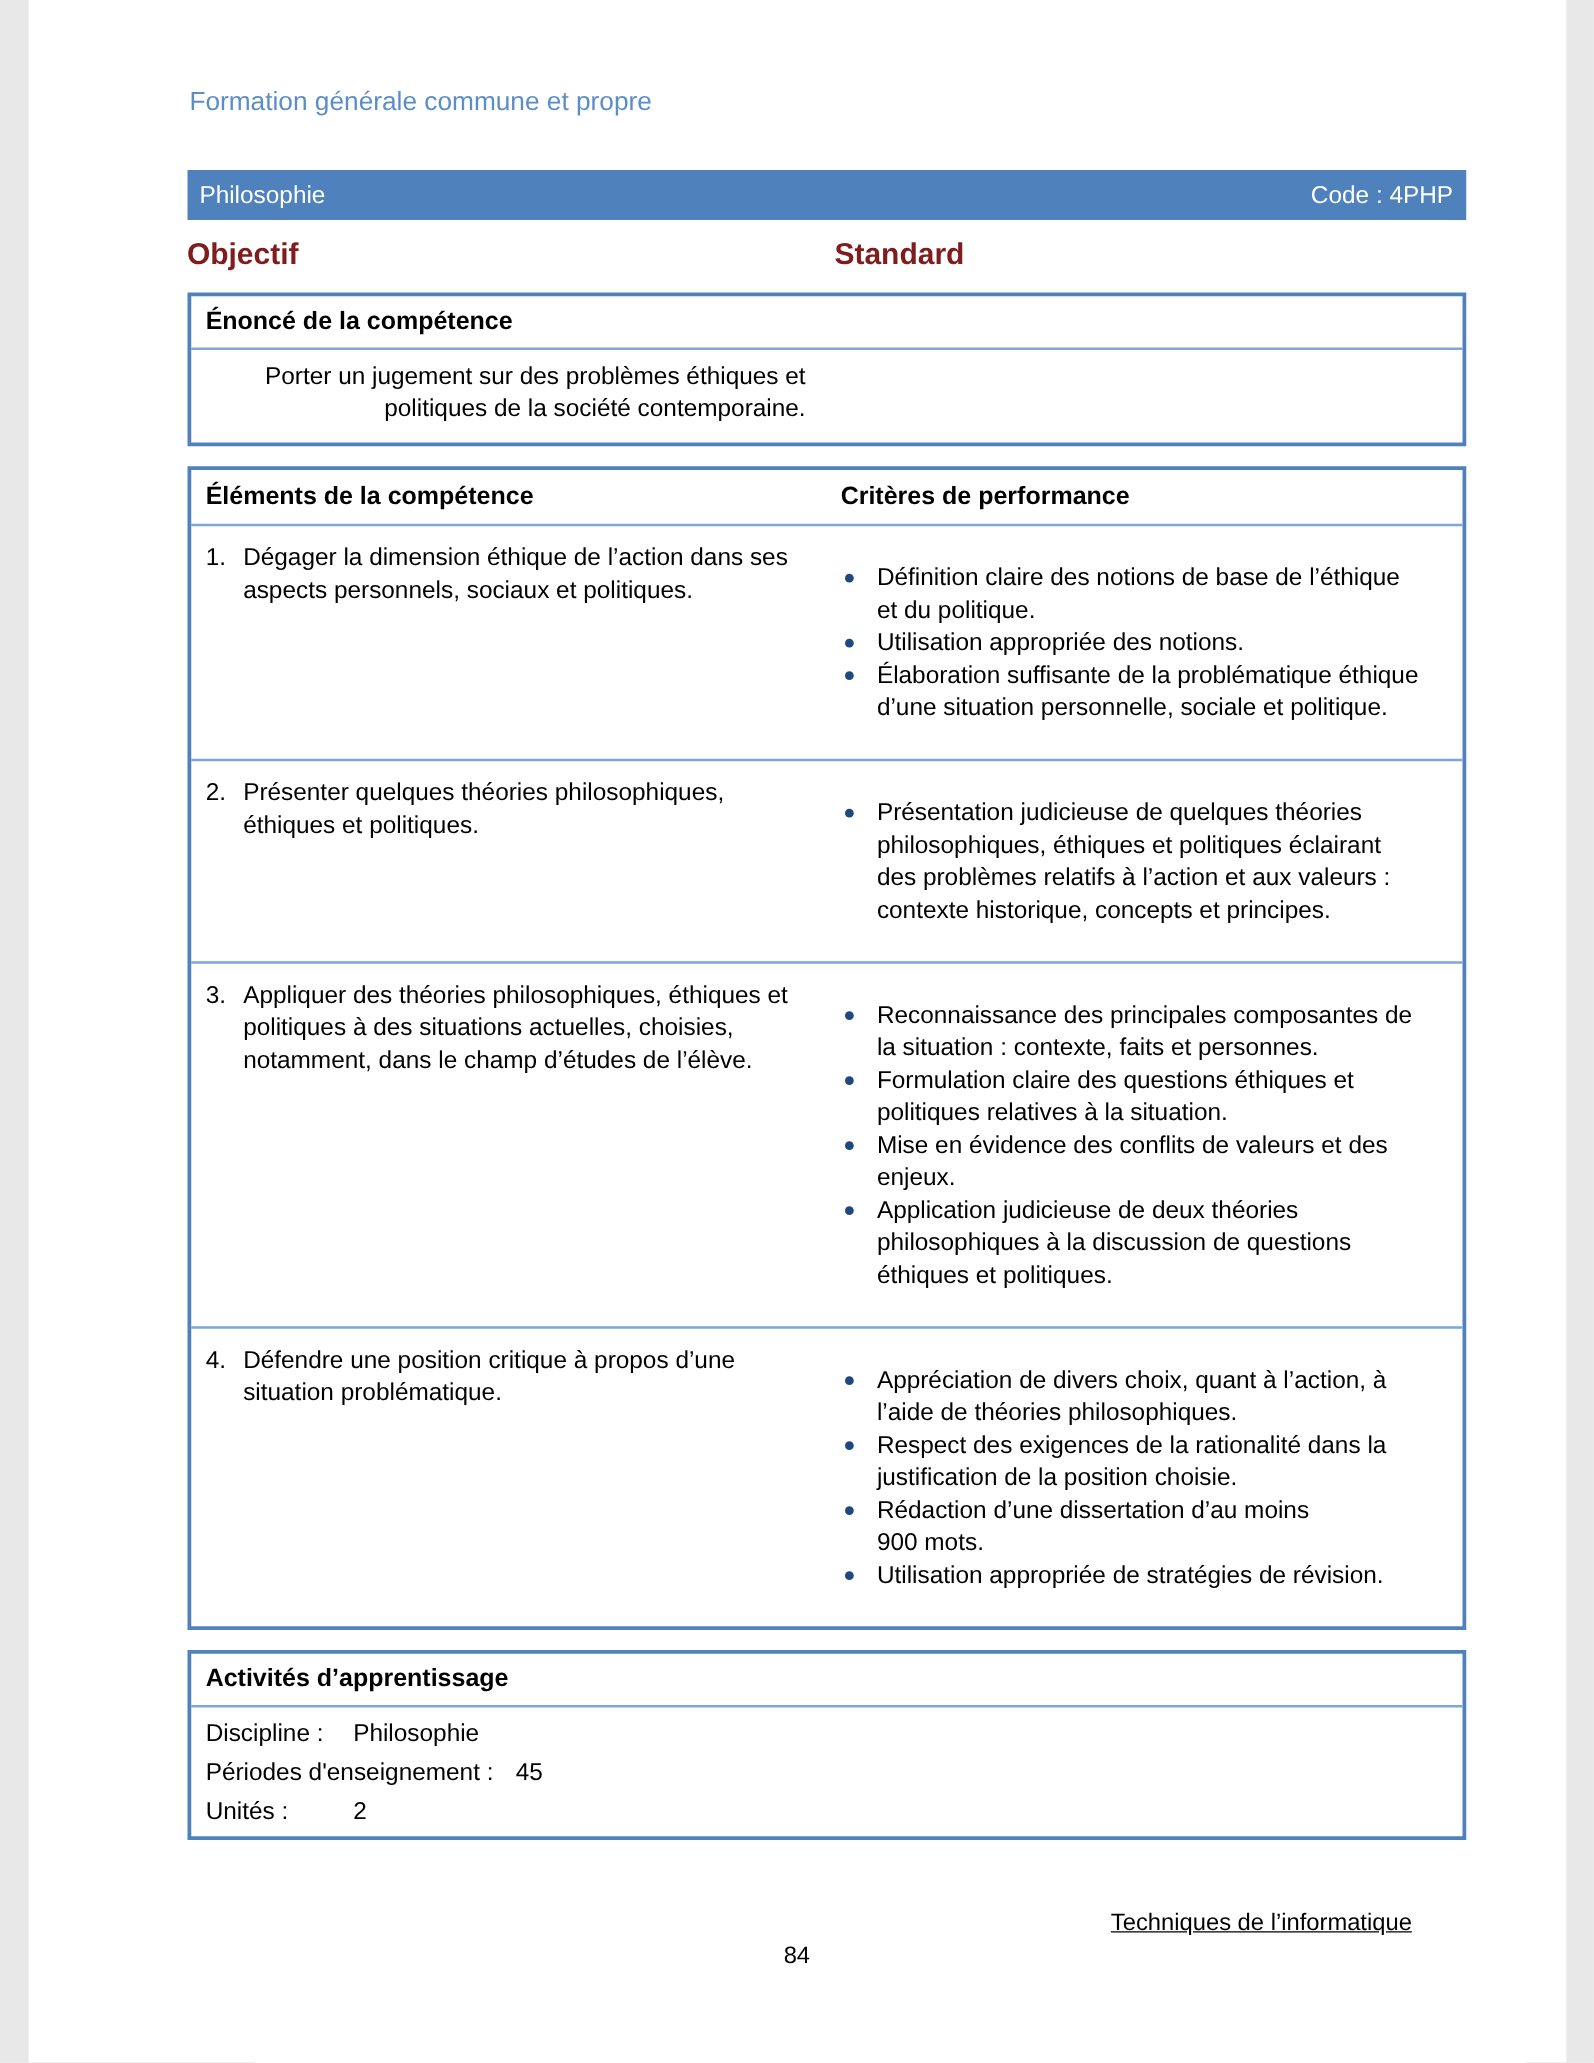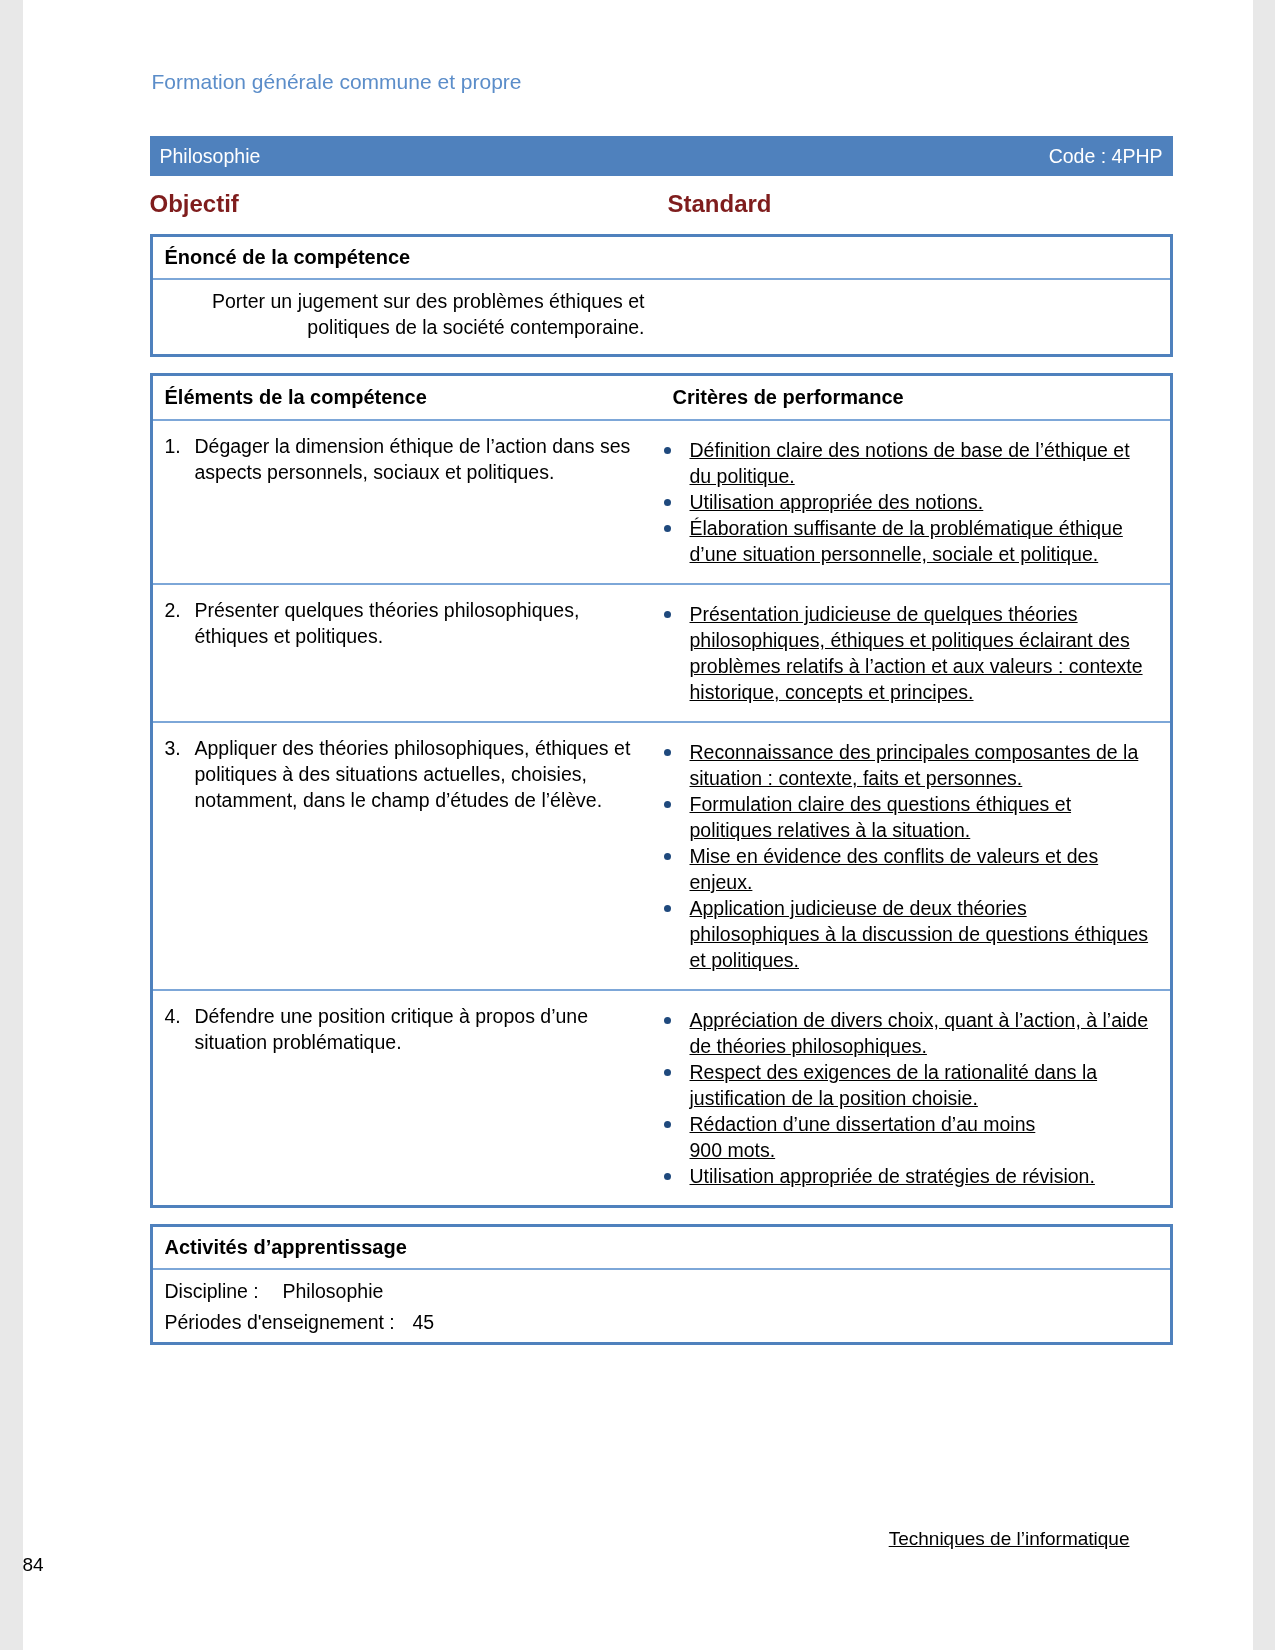--- a/index.html
+++ b/index.html
@@ -80,21 +80,21 @@
   }
   .t-row:last-child{border-bottom:none;}
   .cell-el{
     padding:12px 26px 12px 12px;
     display:flex;
     box-sizing:border-box;
   }
   .cell-el .num{flex:none;width:30px;}
   .cell-cr{padding:12px 14px 12px 0;}
 
-  ul.criteria{list-style:none;margin:4px;padding:0;text-decoration:underline;}
+  ul.criteria{list-style:none;margin:16px;padding:0;}
   ul.criteria li{display:flex;margin:0;}
   .bullet{flex:none;width:28px;position:relative;}
   .bullet::before{
     content:"";
     position:absolute;
     left:2px;top:10px;
     width:7px;height:7px;
     border-radius:50%;
     background:#1f497d;
   }
@@ -109,20 +109,21 @@
     position:absolute;
     top:1528px;
     right:123px;
     font-size:19px;
     text-decoration:underline;
   }
   .footer-page{
     position:absolute;
     top:1554px;
     left:0;width:100%;
+    text-align:center;
     font-size:19px;
   }
 </style>
 </head>
 <body>
 
 <div class="page">
   <div class="content">
 
     <div class="doc-title">Formation générale commune et propre</div>
@@ -246,20 +247,23 @@
 
     <div class="box">
       <div class="box-title">Activités d’apprentissage</div>
       <div class="act-body">
         <div class="act-row">
           <span class="lbl lbl-short">Discipline :</span><span>Philosophie</span>
         </div>
         <div class="act-row">
           <span class="lbl lbl-long">Périodes d'enseignement :</span><span>45</span>
         </div>
+        <div class="act-row">
+          <span class="lbl lbl-short">Unités :</span><span>2</span>
+        </div>
       </div>
     </div>
 
   </div>
 
   <div class="footer-right">Techniques de l’informatique</div>
   <div class="footer-page">84</div>
 </div>
 
 </body></html>

